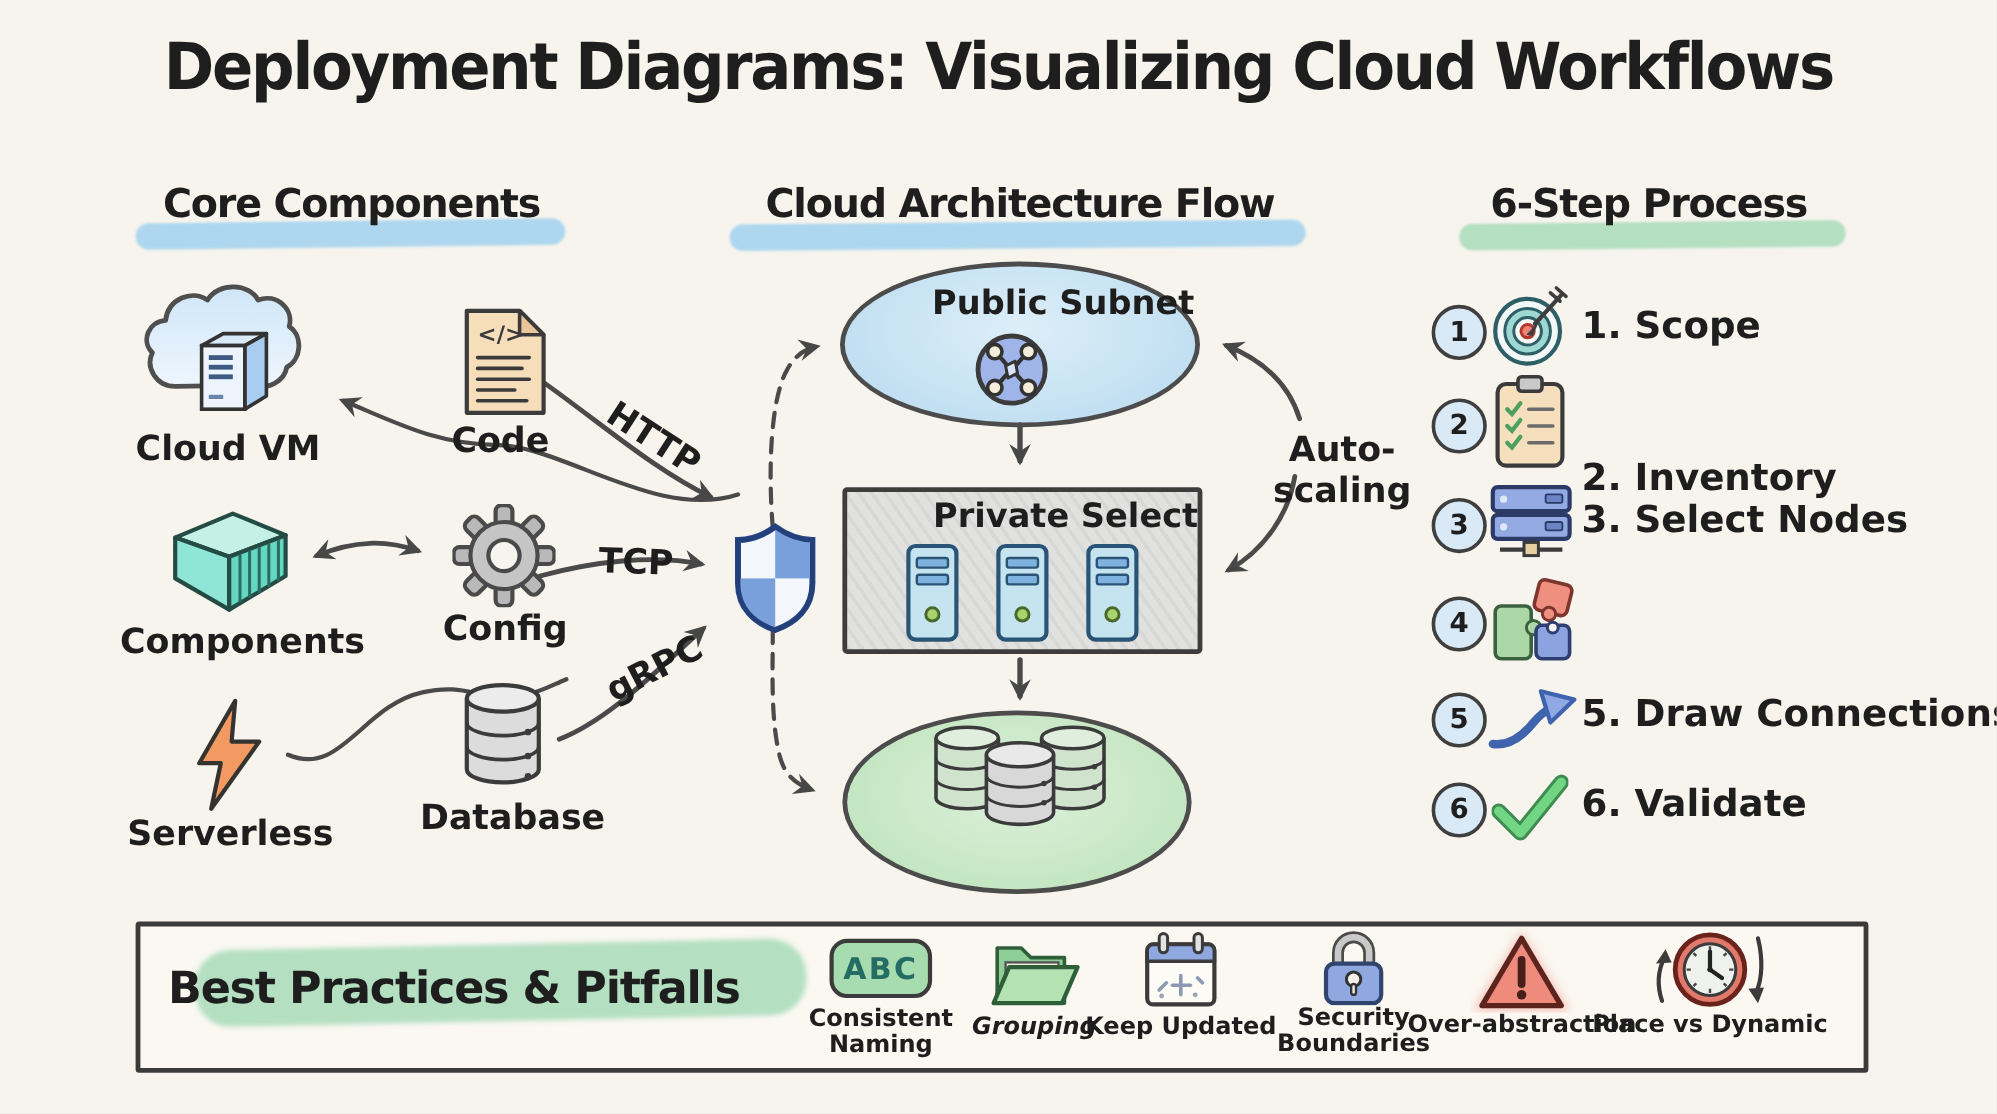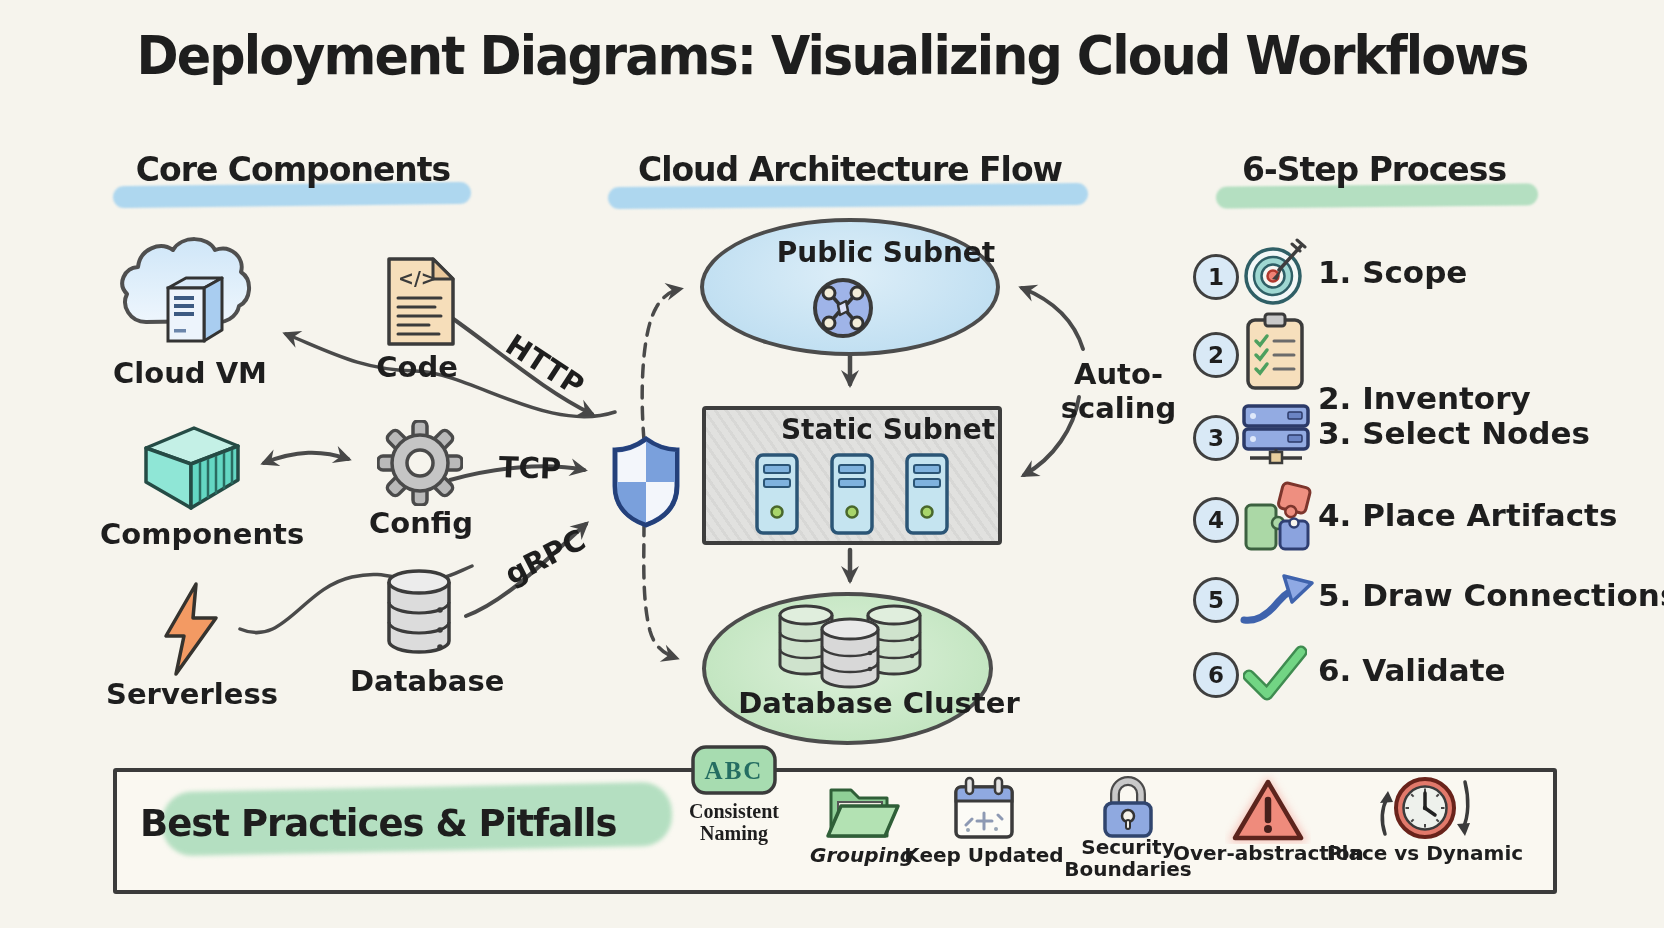--- a/index.html
+++ b/index.html
@@ -197,21 +197,21 @@
     <path d="M27,29 L35,25 L37,35 L29,39 Z" fill="#dde3fb" stroke="#333" stroke-width="2.5" stroke-linejoin="round"></path>
     <g fill="#f3edd9" stroke="#333" stroke-width="3">
       <circle cx="18" cy="17" r="6"></circle>
         <circle cx="46" cy="17" r="6"></circle>
       <circle cx="18" cy="47" r="6"></circle>
         <circle cx="46" cy="47" r="6"></circle>
     </g>
   </svg>
 
   <div class="abs privbox" style="left:702px;top:406px;width:292px;height:131px;"></div>
-  <div class="abs node-lbl" style="left:702px;top:413px;width:300px;">Static Subnet</div>
+  <div class="abs node-lbl" style="left:702px;top:413px;width:300px;">Private Select</div>
   <svg class="abs icon" style="left:754px;top:452px;" width="46" height="84" viewBox="0 0 46 84">
     <rect x="3" y="3" width="40" height="78" rx="6" fill="#c5e4f0" stroke="#2b5576" stroke-width="3.5"></rect>
     <rect x="10" y="13" width="26" height="8" rx="2" fill="#7fb2de" stroke="#2b5576" stroke-width="2"></rect>
     <rect x="10" y="27" width="26" height="8" rx="2" fill="#7fb2de" stroke="#2b5576" stroke-width="2"></rect>
     <circle cx="23" cy="60" r="5.5" fill="#a8d56b" stroke="#49682c" stroke-width="2.5"></circle>
   </svg>
   <svg class="abs icon" style="left:829px;top:452px;" width="46" height="84" viewBox="0 0 46 84">
     <rect x="3" y="3" width="40" height="78" rx="6" fill="#c5e4f0" stroke="#2b5576" stroke-width="3.5"></rect>
     <rect x="10" y="13" width="26" height="8" rx="2" fill="#7fb2de" stroke="#2b5576" stroke-width="2"></rect>
     <rect x="10" y="27" width="26" height="8" rx="2" fill="#7fb2de" stroke="#2b5576" stroke-width="2"></rect>
@@ -239,21 +239,20 @@
         <circle cx="136" cy="55" r="2.3" fill="#3b3b3b"></circle>
     </g>
     <g>
       <path d="M46,28 v48 a28,10 0 0 0 56,0 v-48" fill="#d8d8d8" stroke="#3b3b3b" stroke-width="3"></path>
       <ellipse cx="74" cy="28" rx="28" ry="10" fill="#e9e9e9" stroke="#3b3b3b" stroke-width="3"></ellipse>
       <path d="M46,45 a28,10 0 0 0 56,0 M46,61 a28,10 0 0 0 56,0" fill="none" stroke="#3b3b3b" stroke-width="2.5"></path>
       <circle cx="94" cy="52" r="2.3" fill="#3b3b3b"></circle>
         <circle cx="94" cy="68" r="2.3" fill="#3b3b3b"></circle>
     </g>
   </svg>
-  <div class="abs node-lbl" style="left:697px;top:686px;width:292px;font-size:29px;">Database Cluster</div>
 
   <div class="abs node-lbl" style="left:985px;top:357px;width:195px;font-size:29px;">Auto-scaling</div>
 
   <div class="abs step-circ" style="left:1193px;top:254px;">1</div>
   <svg class="abs icon" style="left:1241px;top:238px;" width="70" height="70" viewBox="0 0 70 70">
     <circle cx="32" cy="38" r="27" fill="#f2f7f7" stroke="#2f5f66" stroke-width="3.5"></circle>
     <circle cx="32" cy="38" r="19" fill="#9fd8d2" stroke="#2f5f66" stroke-width="2.5"></circle>
     <circle cx="32" cy="38" r="11.5" fill="#f7f7f3" stroke="#2f5f66" stroke-width="2.5"></circle>
     <circle cx="32" cy="38" r="5.5" fill="#ef8274" stroke="#b0392e" stroke-width="2.5"></circle>
     <line x1="60" y1="8" x2="38" y2="32" stroke="#3e3e3e" stroke-width="3.5" stroke-linecap="round"></line>
@@ -295,41 +294,40 @@
   <svg class="abs icon" style="left:1242px;top:481px;" width="72" height="74" viewBox="0 0 72 74">
     <g transform="rotate(14 52 18)">
       <rect x="38" y="4" width="28" height="26" rx="5" fill="#ee8f80" stroke="#7d352c" stroke-width="3"></rect>
       <circle cx="52" cy="31" r="5.5" fill="#ee8f80" stroke="#7d352c" stroke-width="2.5"></circle>
     </g>
     <rect x="4" y="24" width="30" height="44" rx="5" fill="#abd8a6" stroke="#3c6140" stroke-width="3"></rect>
     <circle cx="36" cy="42" r="6" fill="#abd8a6" stroke="#3c6140" stroke-width="2.5"></circle>
     <rect x="38" y="40" width="28" height="28" rx="5" fill="#8ba3de" stroke="#2f3f72" stroke-width="3"></rect>
     <circle cx="52" cy="42" r="4.5" fill="#f6f4ed" stroke="#2f3f72" stroke-width="2.5"></circle>
   </svg>
-  <div class="abs step-lbl" style="left:1318px;top:497px;">4. Place Artifacts</div>
 
   <div class="abs step-circ" style="left:1193px;top:577px;">5</div>
   <svg class="abs icon" style="left:1240px;top:570px;" width="76" height="56" viewBox="0 0 76 56">
     <path d="M4,50 C18,52 30,42 38,32 C43,26 47,23 52,20" fill="none" stroke="#3f63ad" stroke-width="7" stroke-linecap="round"></path>
     <polygon points="44,6 72,13 52,32" fill="#8fa9e4" stroke="#3f63ad" stroke-width="3.5" stroke-linejoin="round"></polygon>
   </svg>
   <div class="abs step-lbl" style="left:1318px;top:577px;">5. Draw Connections</div>
 
   <div class="abs step-circ" style="left:1193px;top:652px;">6</div>
   <svg class="abs icon" style="left:1243px;top:644px;" width="64" height="58" viewBox="0 0 64 58">
     <path d="M6,32 L24,50 L58,8" fill="none" stroke="#3f8c50" stroke-width="13" stroke-linecap="round" stroke-linejoin="round"></path>
     <path d="M6,32 L24,50 L58,8" fill="none" stroke="#72d584" stroke-width="8" stroke-linecap="round" stroke-linejoin="round"></path>
   </svg>
   <div class="abs step-lbl" style="left:1318px;top:652px;text-align:center;">6. Validate</div>
 
   <div class="abs bar" style="left:113px;top:768px;width:1436px;height:118px;"></div>
   <div class="abs bar-hl" style="left:162px;top:787px;width:510px;height:64px;background:#b4dfc1;transform:rotate(-1.2deg);"></div>
   <div class="abs bar-h" style="left:140px;top:802px;width:540px;">Best Practices &amp; Pitfalls</div>
 
-  <div class="abs bp-item" style="left:669px;top:740px;width:130px;font-family:Liberation Serif, serif;">
+  <div class="abs bp-item" style="left:669px;top:777px;width:130px;">
     <div class="bp-icon" style="height:60px;">
       <svg width="88" height="52" viewBox="0 0 88 52">
         <rect x="3" y="3" width="82" height="46" rx="13" fill="#a7dcb0" stroke="#3b3b3b" stroke-width="3.5"></rect>
         <text x="44" y="35" text-anchor="middle" font-size="25" font-weight="bold" fill="#256d62" letter-spacing="2">ABC</text>
       </svg>
     </div>
     <div class="bp-lbl">Consistent Naming</div>
   </div>
 
   <div class="abs bp-item" style="left:802px;top:776px;width:120px;font-style:italic;">

